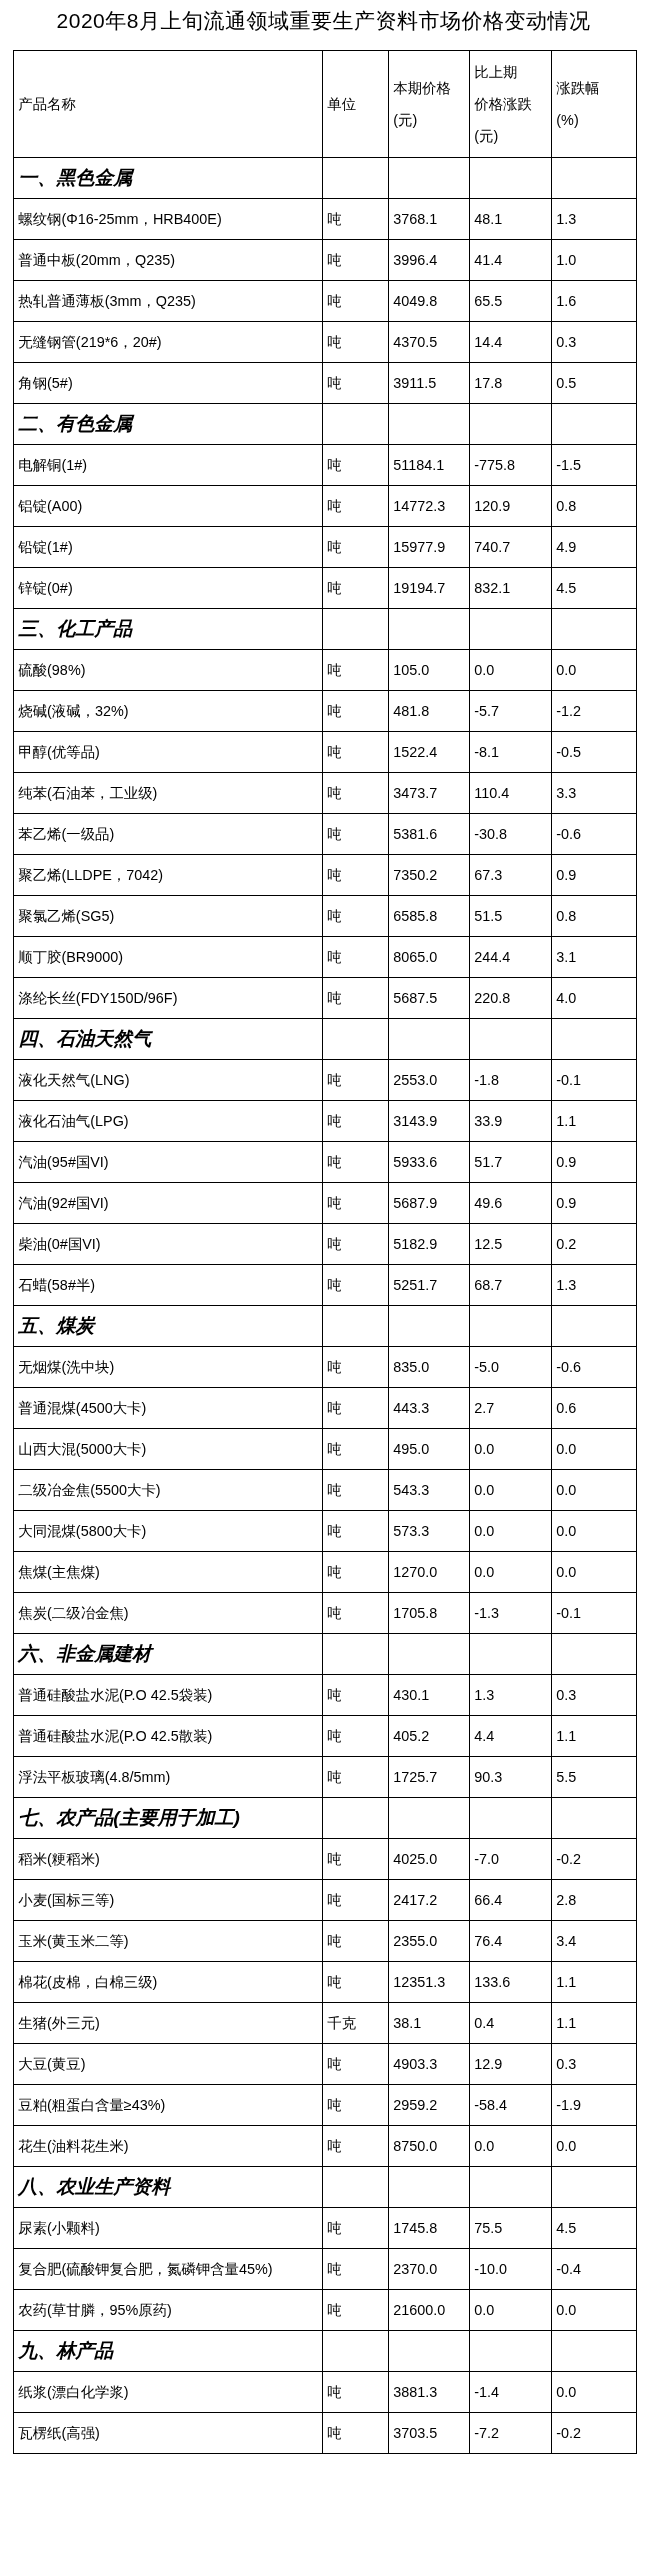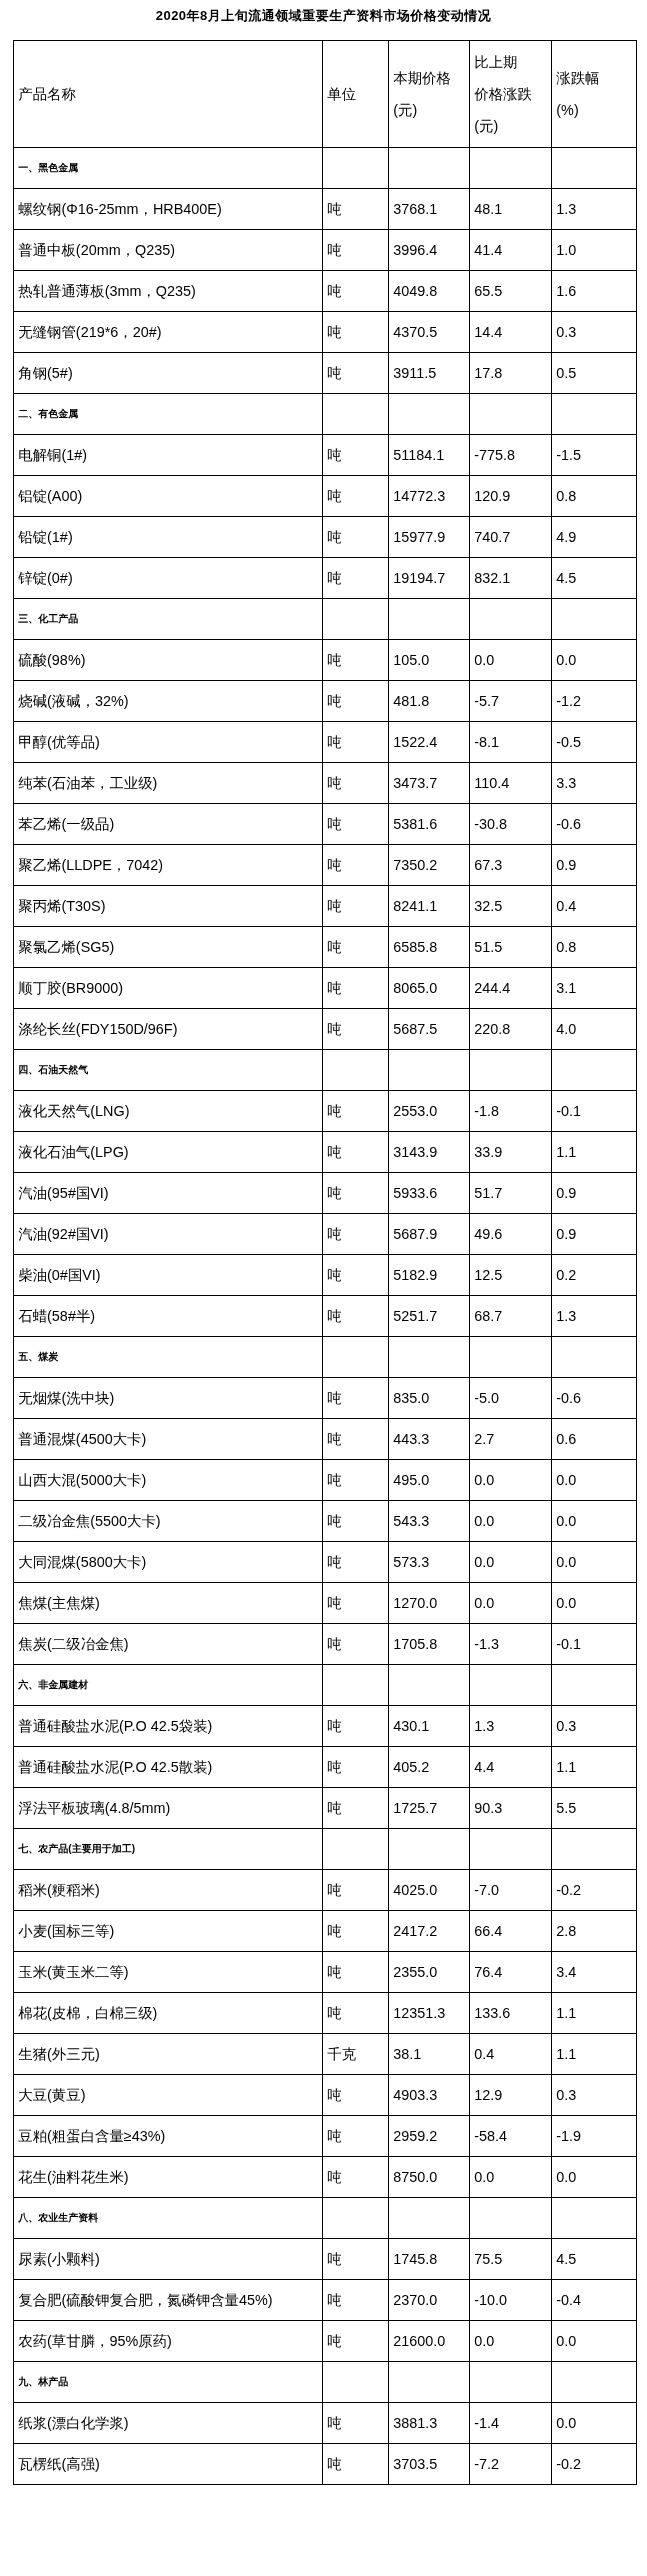--- a/index.html
+++ b/index.html
@@ -8,22 +8,22 @@
     background: #ffffff;
     font-family: "Liberation Sans", "DejaVu Sans", sans-serif;
     color: #000000;
   }
   .page {
     width: 647px;
     background: #ffffff;
   }
   .page-title {
     text-align: center;
-    font-size: 13px;
-    font-weight: 700;
+    font-size: 21px;
+    font-weight: 400;
     padding: 6.7px 0 0 0;
     margin: 0 0 15.4px 0;
     letter-spacing: 0.5px;
   }
   table.price-table {
     border-collapse: collapse;
     table-layout: fixed;
     margin-left: 12.5px;
     width: 622px;
     border: 1.9px solid #000000;
@@ -43,21 +43,22 @@
     line-height: 32px;
     white-space: pre-line;
     font-weight: 400;
   }
   table.price-table td {
     height: 38px;
     line-height: 1.45;
   }
   tr.section-row td.section-cell {
     font-weight: 700;
-    font-size: 10px;
+    font-size: 19px;
+    font-style: italic;
   }
 </style>
 </head>
 <body>
 
 <div class="page">
 
   <h1 class="page-title">2020年8月上旬流通领域重要生产资料市场价格变动情况</h1>
 
   <table class="price-table">
@@ -203,27 +204,20 @@
           <td>-0.6</td>
         </tr>
         <tr>
           <td>聚乙烯(LLDPE，7042)</td>
           <td>吨</td>
           <td>7350.2</td>
           <td>67.3</td>
           <td>0.9</td>
         </tr>
         <tr>
-          <td>聚丙烯(T30S)</td>
-          <td>吨</td>
-          <td>8241.1</td>
-          <td>32.5</td>
-          <td>0.4</td>
-        </tr>
-        <tr>
           <td>聚氯乙烯(SG5)</td>
           <td>吨</td>
           <td>6585.8</td>
           <td>51.5</td>
           <td>0.8</td>
         </tr>
         <tr>
           <td>顺丁胶(BR9000)</td>
           <td>吨</td>
           <td>8065.0</td>

